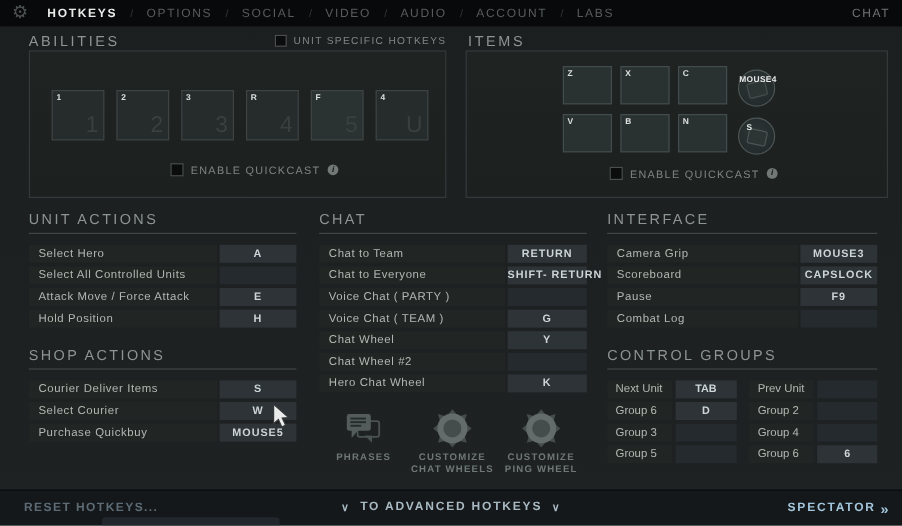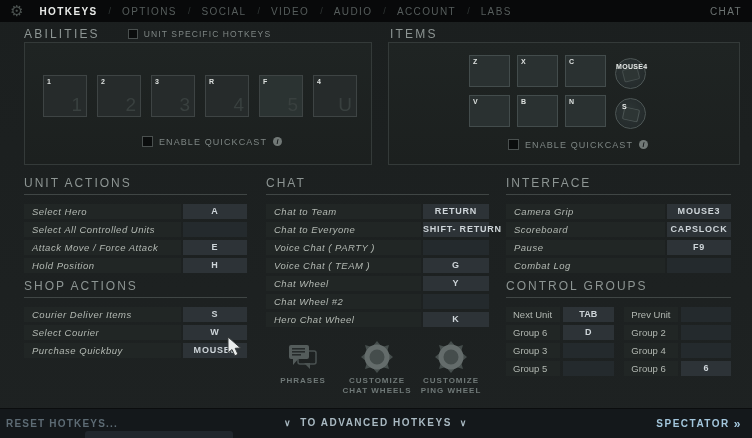--- a/index.html
+++ b/index.html
@@ -21,21 +21,21 @@
   .sep { color:#313736; font-size:9px; }
   .about { margin-left:auto; font-size:10px; letter-spacing:1.4px; color:#6d7473; }
 
   
   .ptitle { font-size:12px; letter-spacing:2.2px; color:#8d9593; }
   .stitle { font-size:12px; letter-spacing:2px; color:#8d9593;
     padding-bottom:4px; border-bottom:1px solid #404645; margin-bottom:9px; }
 
   
   .ab-head { position:absolute; left:24px; top:27px; width:348px;
-    display:flex; justify-content:flex-start; align-items:center; }
+    display:flex; justify-content:space-between; align-items:center; }
   .panel { position:absolute; border:1px solid #343a39;
     background:linear-gradient(#1f2423,#1c201f); }
   .ab-panel { left:24px; top:42px; width:348px; height:123px; }
   .it-title { position:absolute; left:390px; top:27px; }
   .it-panel { left:388px; top:42px; width:352px; height:123px; }
 
   .chk { width:11px; height:11px; background:#0b0d0d; border:1px solid #4a504f; flex:none; }
   .chkrow { display:flex; align-items:center; gap:6px;padding-left:28px; }
   .chklbl { font-size:9px; letter-spacing:1.1px; color:#7e8684; }
   .ichip { width:9px; height:9px; border-radius:50%; background:#717876; color:#14181a;
@@ -61,26 +61,26 @@
   .it-qc { position:absolute; left:0; right:0; bottom:14px; display:flex; justify-content:center; }
 
   
   .col { position:absolute; top:176px; }
   .col-unit { left:24px; width:223px; }
   .col-chat { left:266px; width:223px; }
   .col-right { left:506px; width:225px; }
 
   .hkrow { display:flex; margin-bottom:3px; height:15px; }
   .lbl { flex:1; background:#212625; color:#b2b8b2; font-size:9.5px; letter-spacing:0.5px;
-    line-height:15px; padding-left:8px; white-space:nowrap; overflow:hidden;font-style:italic; }
+    line-height:15px; padding-left:8px; white-space:nowrap; overflow:hidden; }
   .key { width:64px; margin-left:2px; background:#2d3337; color:#ced5d9; font-size:9px;
     font-weight:bold; letter-spacing:0.8px; text-align:center; line-height:15px; white-space:nowrap; }
   .key.empty { background:#242a2d; }
   .col-chat .key { width:66px; }
-  .shop-title { margin-top:6px; }
+  .shop-title { margin-top:16px; }
 
   
   .cgrow { display:flex; margin-bottom:3px; height:15px; }
   .cg-lbl { width:55px; background:#212625; color:#b2b8b2; font-size:9.5px;
     line-height:15px; padding-left:7px; white-space:nowrap; }
   .cg-key { width:52px; margin-left:3px; background:#2d3337; color:#ced5d9;
     font-size:9px; font-weight:bold; text-align:center; line-height:15px; }
   .cg-key.empty { background:#242a2d; }
   .cg-gap { width:11px; }
   .cg-key.wide { width:51px; }
@@ -88,21 +88,21 @@
   
   .chatbtns { display:flex; margin-top:11px; }
   .chatbtn { width:74px; display:flex; flex-direction:column; align-items:center; cursor:pointer; }
   .chat-icon-box { height:38px; display:flex; align-items:center; justify-content:center; }
   .chatbtn-label { text-align:center; font-size:8px; font-weight:bold; letter-spacing:1px;
     color:#6f7877; line-height:10px; height:20px; }
 
   
   .footer { position:absolute; left:0; right:0; bottom:0; height:30px;
     background:#14181b; border-top:1px solid #0b0d0e; }
-  .reset { position:absolute; left:6px; top:9px; font-size:10px; font-weight:bold;
+  .reset { position:absolute; left:20px; top:9px; font-size:10px; font-weight:bold;
     letter-spacing:1.2px; color:#5d6b74; cursor:pointer; }
   .advanced { position:absolute; left:50%; top:8px; transform:translateX(-50%);
     display:flex; align-items:center; gap:8px; color:#a9b9c2; font-size:10px;
     font-weight:bold; letter-spacing:1.5px; cursor:pointer; }
   .chev { font-size:9px; color:#a9b9c2; }
   .spectator { position:absolute; right:10px; top:9px; display:flex; align-items:center; gap:4px;
     color:#a3c6dc; font-size:10px; font-weight:bold; letter-spacing:1.5px; cursor:pointer; }
   .dbl-chev { font-size:12px; line-height:10px; }
   .tooltip-remnant { position:absolute; left:85px; bottom:0; width:148px; height:7px;
     background:#21272d; border-radius:3px 3px 0 0; }

